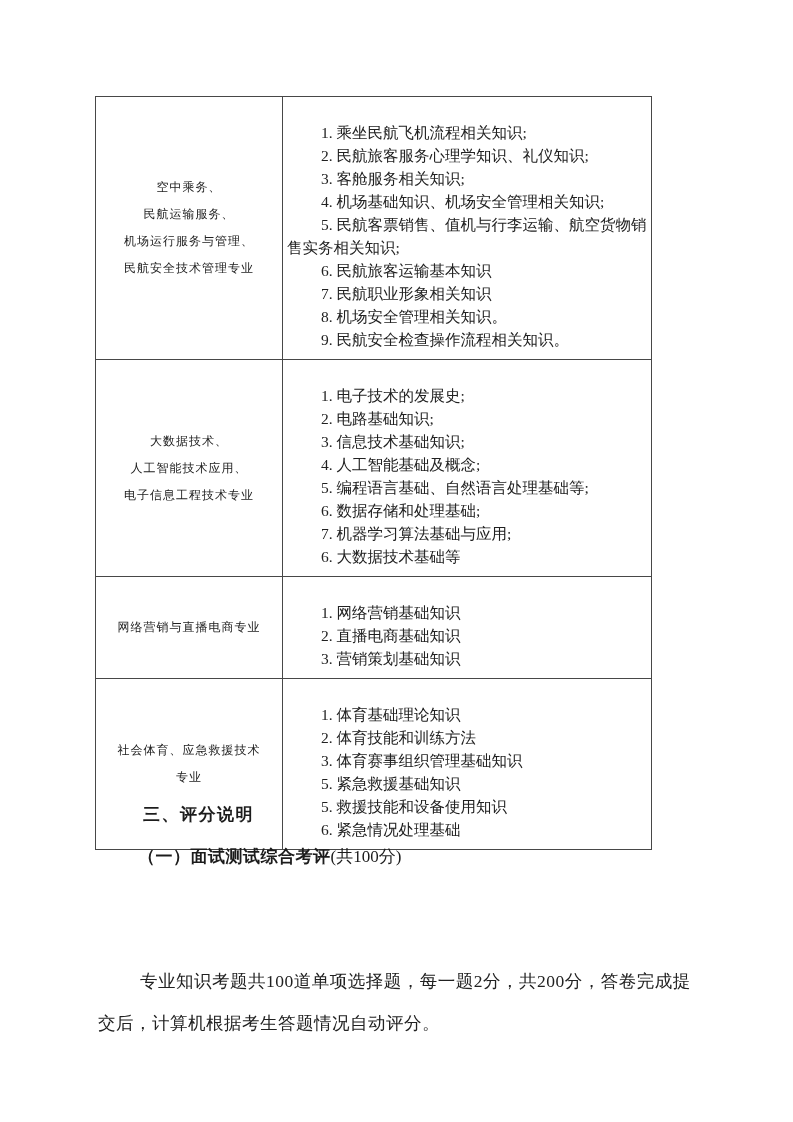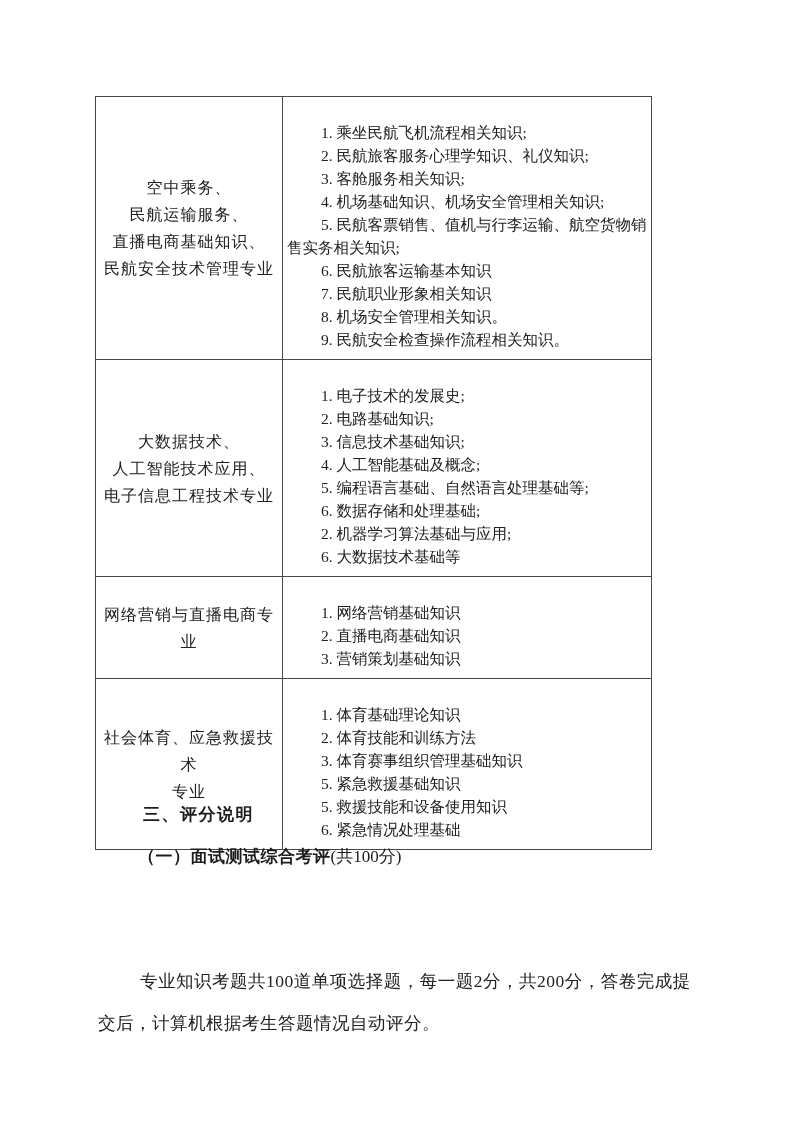--- a/index.html
+++ b/index.html
@@ -23,21 +23,21 @@
     table-layout: fixed;
   }
   table.spec td {
     border: 1px solid #474747;
     box-sizing: border-box;
   }
   td.cell-major {
     width: 187px;
     text-align: center;
     vertical-align: middle;
-    font-size: 16px;
+    font-size: 12px;
     line-height: 27px;
     letter-spacing: 1px;
     padding: 0 6px;
   }
   td.cell-items {
     vertical-align: middle;
     font-size: 15.5px;
     line-height: 23px;
     padding: 24px 1px 8px 4px;
   }
@@ -104,21 +104,21 @@
 <body>
 
 <div class="page">
 
   <table class="spec">
     <tbody id="spec-table-body">
         <tr>
           <td class="cell-major">
             <div>空中乘务、</div>
             <div>民航运输服务、</div>
-            <div>直播电商基础知识、</div>
+            <div>机场运行服务与管理、</div>
             <div>民航安全技术管理专业</div>
           </td>
           <td class="cell-items">
             <p class="knowledge-item">1. 乘坐民航飞机流程相关知识;</p>
             <p class="knowledge-item">2. 民航旅客服务心理学知识、礼仪知识;</p>
             <p class="knowledge-item">3. 客舱服务相关知识;</p>
             <p class="knowledge-item">4. 机场基础知识、机场安全管理相关知识;</p>
             <p class="knowledge-item">5. 民航客票销售、值机与行李运输、航空货物销售实务相关知识;</p>
             <p class="knowledge-item">6. 民航旅客运输基本知识</p>
             <p class="knowledge-item">7. 民航职业形象相关知识</p>
@@ -132,21 +132,21 @@
             <div>人工智能技术应用、</div>
             <div>电子信息工程技术专业</div>
           </td>
           <td class="cell-items">
             <p class="knowledge-item">1. 电子技术的发展史;</p>
             <p class="knowledge-item">2. 电路基础知识;</p>
             <p class="knowledge-item">3. 信息技术基础知识;</p>
             <p class="knowledge-item">4. 人工智能基础及概念;</p>
             <p class="knowledge-item">5. 编程语言基础、自然语言处理基础等;</p>
             <p class="knowledge-item">6. 数据存储和处理基础;</p>
-            <p class="knowledge-item">2. 机器学习算法基础与应用;</p>
+            <p class="knowledge-item">7. 机器学习算法基础与应用;</p>
             <p class="knowledge-item">6. 大数据技术基础等</p>
           </td>
         </tr>
         <tr>
           <td class="cell-major">
             <div>网络营销与直播电商专业</div>
           </td>
           <td class="cell-items">
             <p class="knowledge-item">1. 网络营销基础知识</p>
             <p class="knowledge-item">2. 直播电商基础知识</p>

